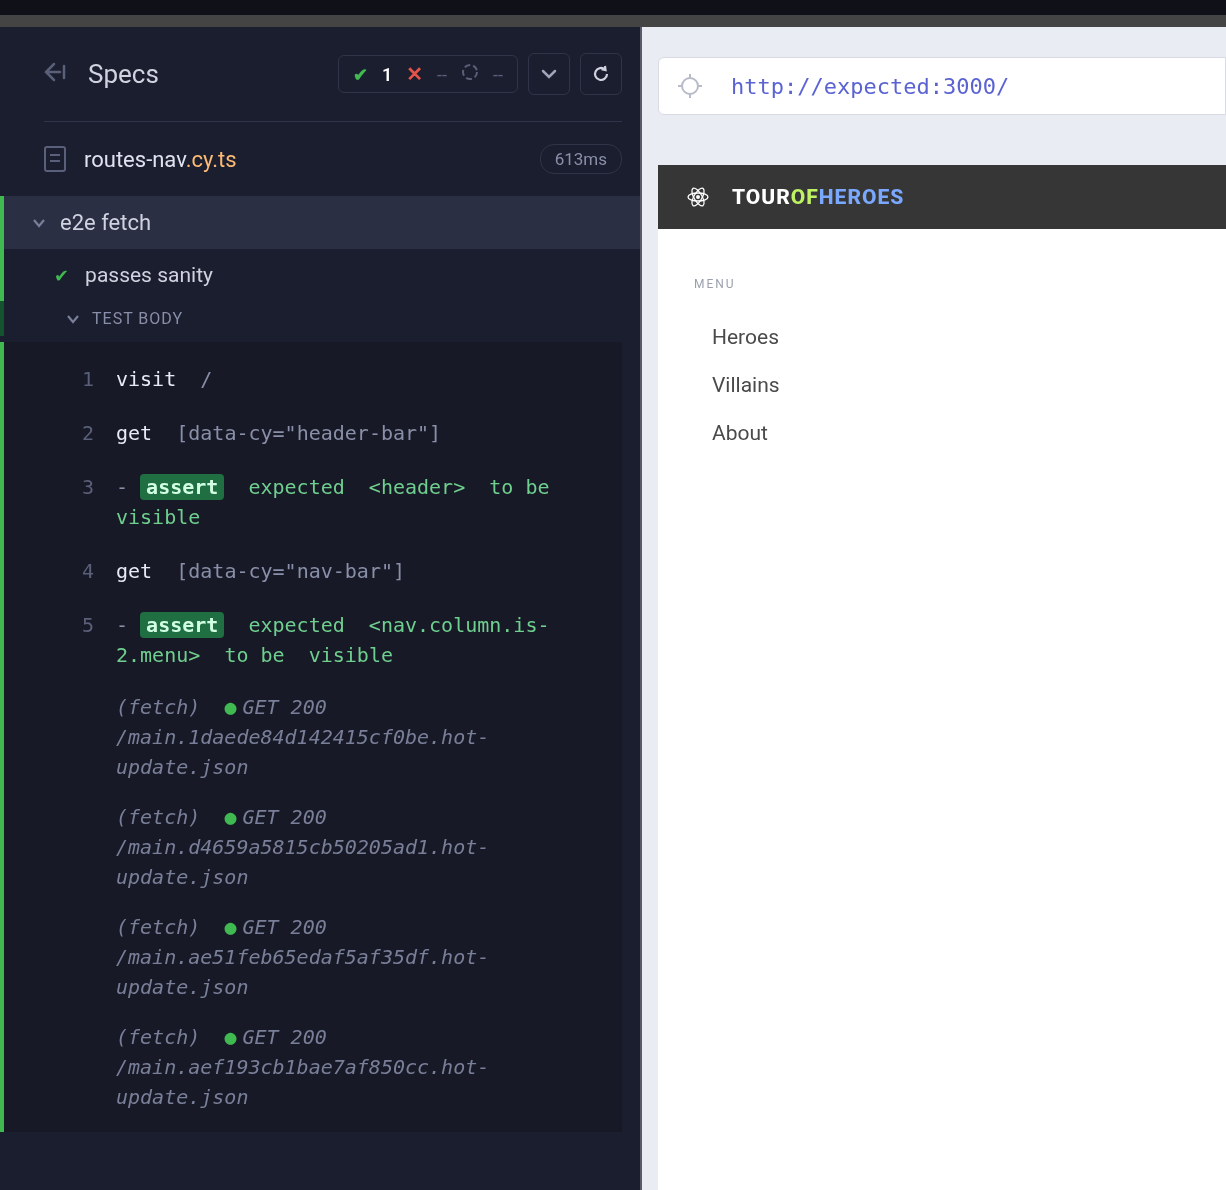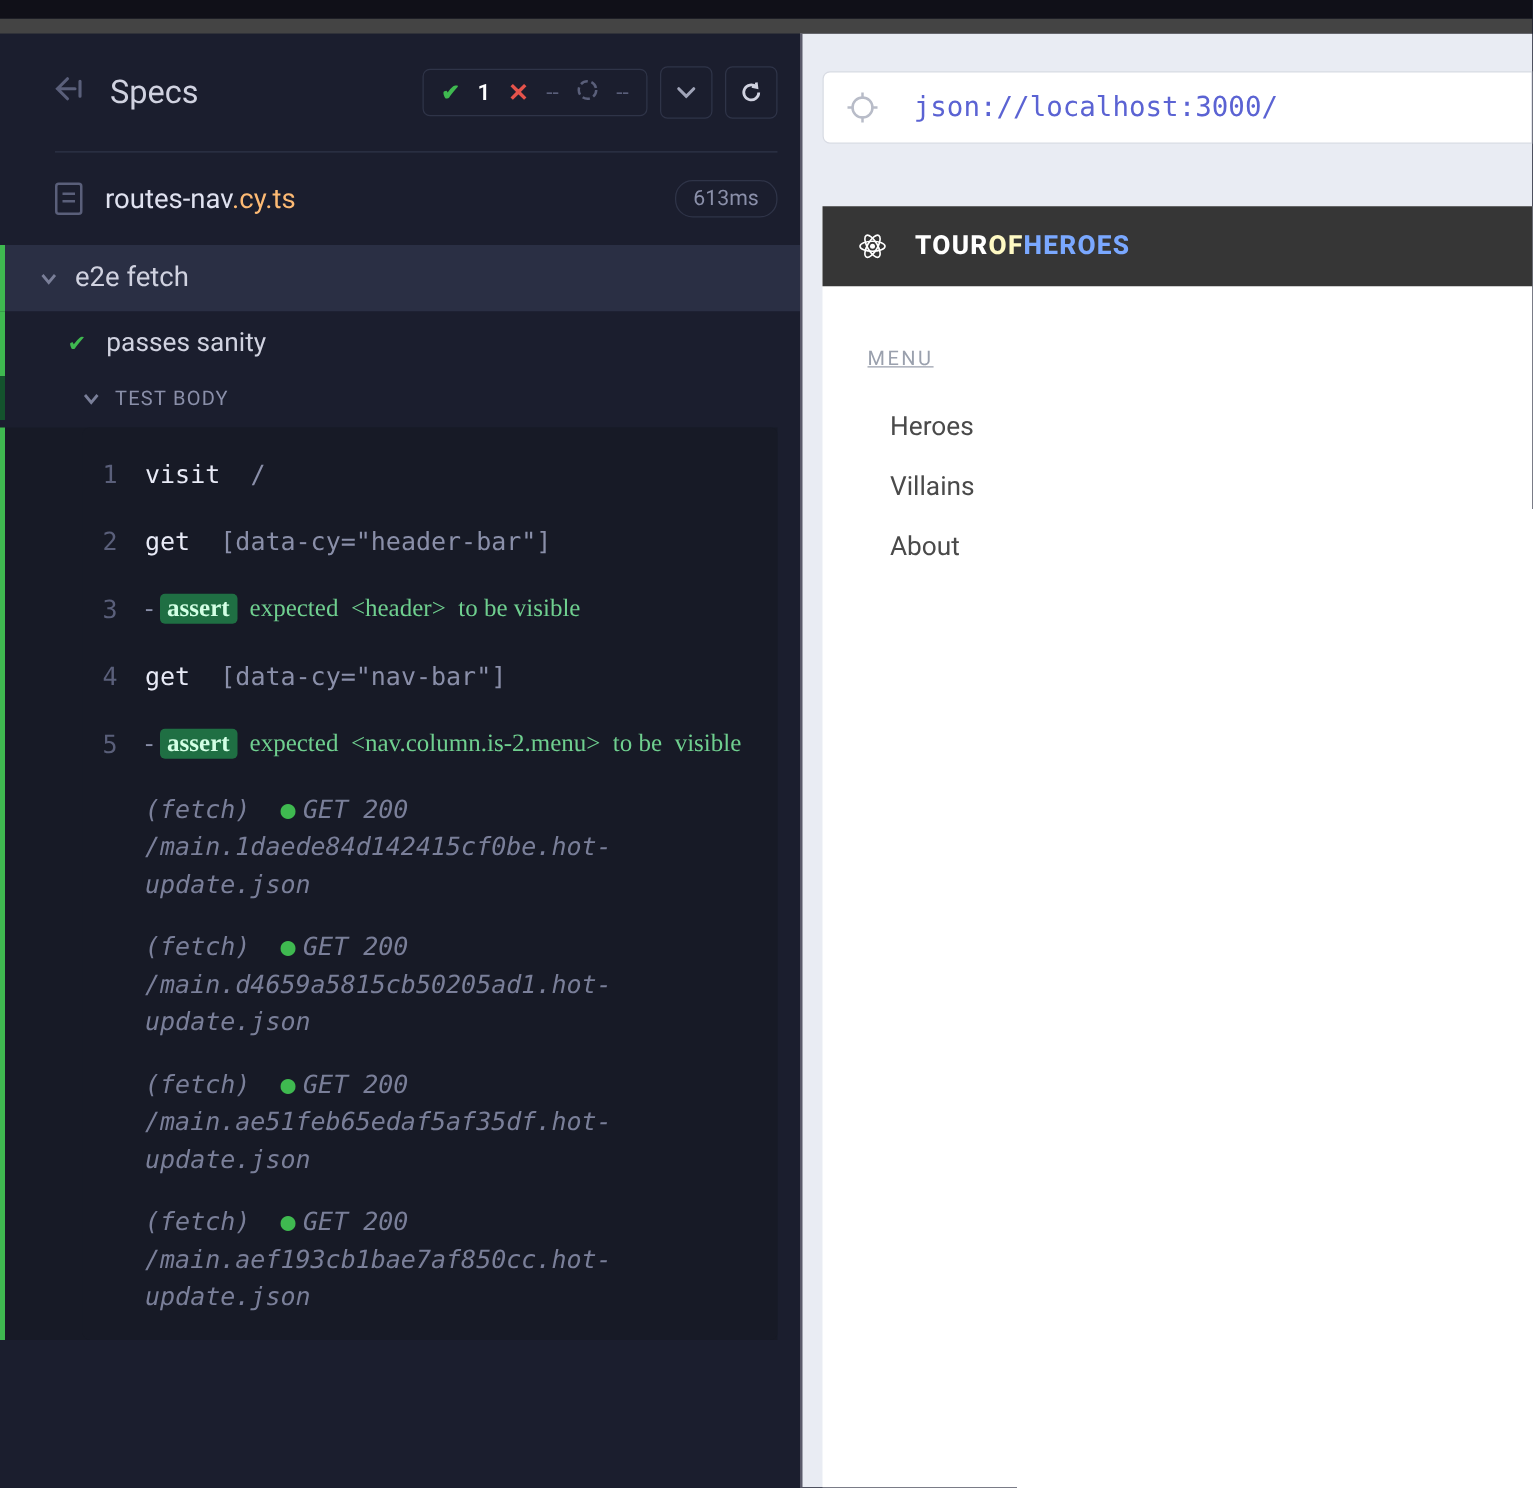--- a/index.html
+++ b/index.html
@@ -43,37 +43,37 @@
   .log-container { margin: 6px 18px 6px 48px; background: #171a26; border-left: 4px solid #3fb950; margin-left: -14px; padding-left: 62px; }
   .log-inner { background: #171a26; border-radius: 6px; padding: 10px 14px 10px 0; }
   .log-line { display: flex; gap: 22px; padding: 12px 10px; font-family: ui-monospace, "SF Mono", Menlo, Consolas, monospace; font-size: 20px; line-height: 1.5; }
   .ln { color: #5a5f7a; width: 18px; text-align: right; flex-shrink: 0; }
   .cmd { color: #e8eaf6; font-weight: 400; }
   .arg { color: #8a8fa9; }
   .assert-badge { background: #1f6f43; color: #d2ffe4; border-radius: 4px; padding: 1px 6px; font-weight: 600; }
   .kw { color: #6fcf8f; }
   .sel { color: #6fcf8f; }
   .dash { color: #8a8fa9; }
-  .wrap { display: block; font-family: Liberation Serif, serif; }
+  .wrap { display: block; }
   .fetch-line { display: flex; gap: 22px; padding: 10px 10px; font-family: ui-monospace, "SF Mono", Menlo, Consolas, monospace; font-size: 20px; font-style: italic; color: #7a7f99; line-height: 1.5; }
   .dot { color: #3fb950; font-style: normal; margin-right: 6px; }
   .mono { font-family: ui-monospace, "SF Mono", Menlo, Consolas, monospace; }
   
   .url-bar { margin: 30px 0 0 16px; background: #fff; border: 1px solid #d8dbe3; border-radius: 6px 0 0 6px; height: 58px; display: flex; align-items: center; padding: 0 18px; gap: 28px; }
   .target-icon svg { display: block; }
   .url-text { color: #5b63d3; font-size: 22px; font-family: ui-monospace, Menlo, monospace; }
   .app-frame { margin: 50px 0 0 16px; background: #fff; flex: 1; }
   .app-header { background: #363636; height: 64px; display: flex; align-items: center; gap: 22px; padding: 0 28px; }
   .react-icon svg { display: block; }
   .brand { font-size: 21px; font-weight: 800; letter-spacing: 1px; }
   .brand .w1 { color: #fff; }
-  .brand .w2 { color: #fef9c3; }
+  .brand .w2 { color: #bef264; }
   .brand .w3 { color: #7aa8ff; }
   .menu-block { padding: 48px 0 0 36px; }
-  .menu-label { color: #9aa0ad; font-size: 16px; letter-spacing: 2px; margin-bottom: 22px; text-decoration: underline; }
+  .menu-label { color: #9aa0ad; font-size: 12px; letter-spacing: 2px; margin-bottom: 22px; }
   .menu-item { color: #4a4a4a; font-size: 21px; padding: 12px 18px; }
 </style>
 </head>
 <body>
 
 <div class="topbar"></div>
 <div class="grayband"></div>
 
 <div class="main">
 
@@ -197,21 +197,21 @@
     <div class="url-bar">
       <span class="target-icon">
         <svg width="26" height="26" viewBox="0 0 26 26">
             <circle cx="13" cy="13" r="8" stroke="#b8bcc8" stroke-width="2" fill="none"></circle>
             <line x1="13" y1="1" x2="13" y2="6" stroke="#b8bcc8" stroke-width="2"></line>
             <line x1="13" y1="20" x2="13" y2="25" stroke="#b8bcc8" stroke-width="2"></line>
             <line x1="1" y1="13" x2="6" y2="13" stroke="#b8bcc8" stroke-width="2"></line>
             <line x1="20" y1="13" x2="25" y2="13" stroke="#b8bcc8" stroke-width="2"></line>
           </svg>
       </span>
-      <span class="url-text">json://localhost:3000/</span>
+      <span class="url-text">http://expected:3000/</span>
     </div>
 
     <div class="app-frame">
       <div class="app-header">
         <span class="react-icon">
           <svg width="24" height="24" viewBox="0 0 24 24">
               <circle cx="12" cy="12" r="2" fill="#fff"></circle>
               <ellipse cx="12" cy="12" rx="10" ry="4" stroke="#fff" stroke-width="1.3" fill="none"></ellipse>
               <ellipse cx="12" cy="12" rx="10" ry="4" stroke="#fff" stroke-width="1.3" fill="none" transform="rotate(60 12 12)"></ellipse>
               <ellipse cx="12" cy="12" rx="10" ry="4" stroke="#fff" stroke-width="1.3" fill="none" transform="rotate(120 12 12)"></ellipse>

